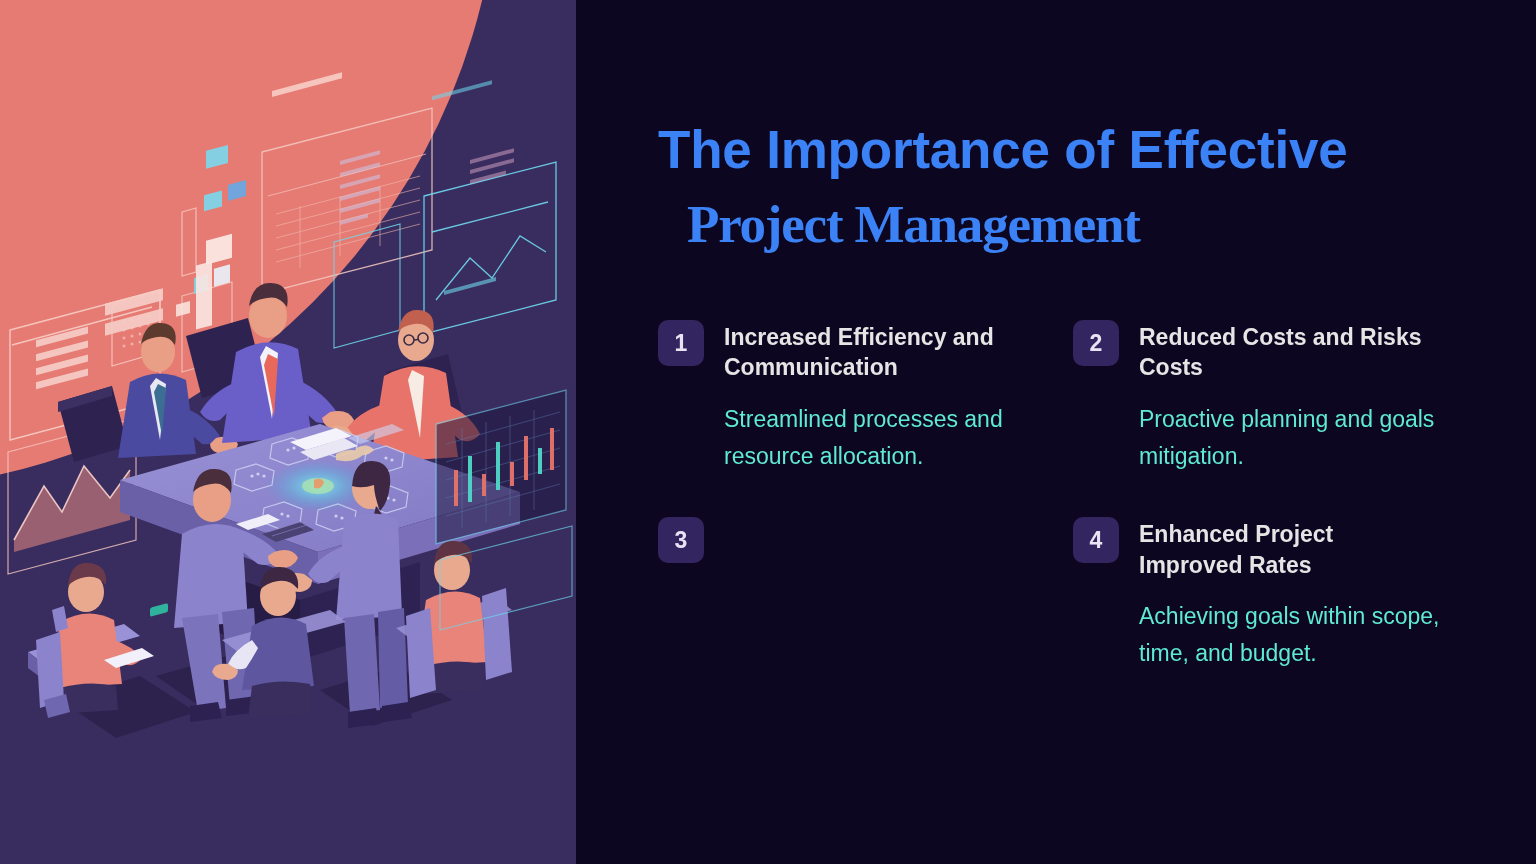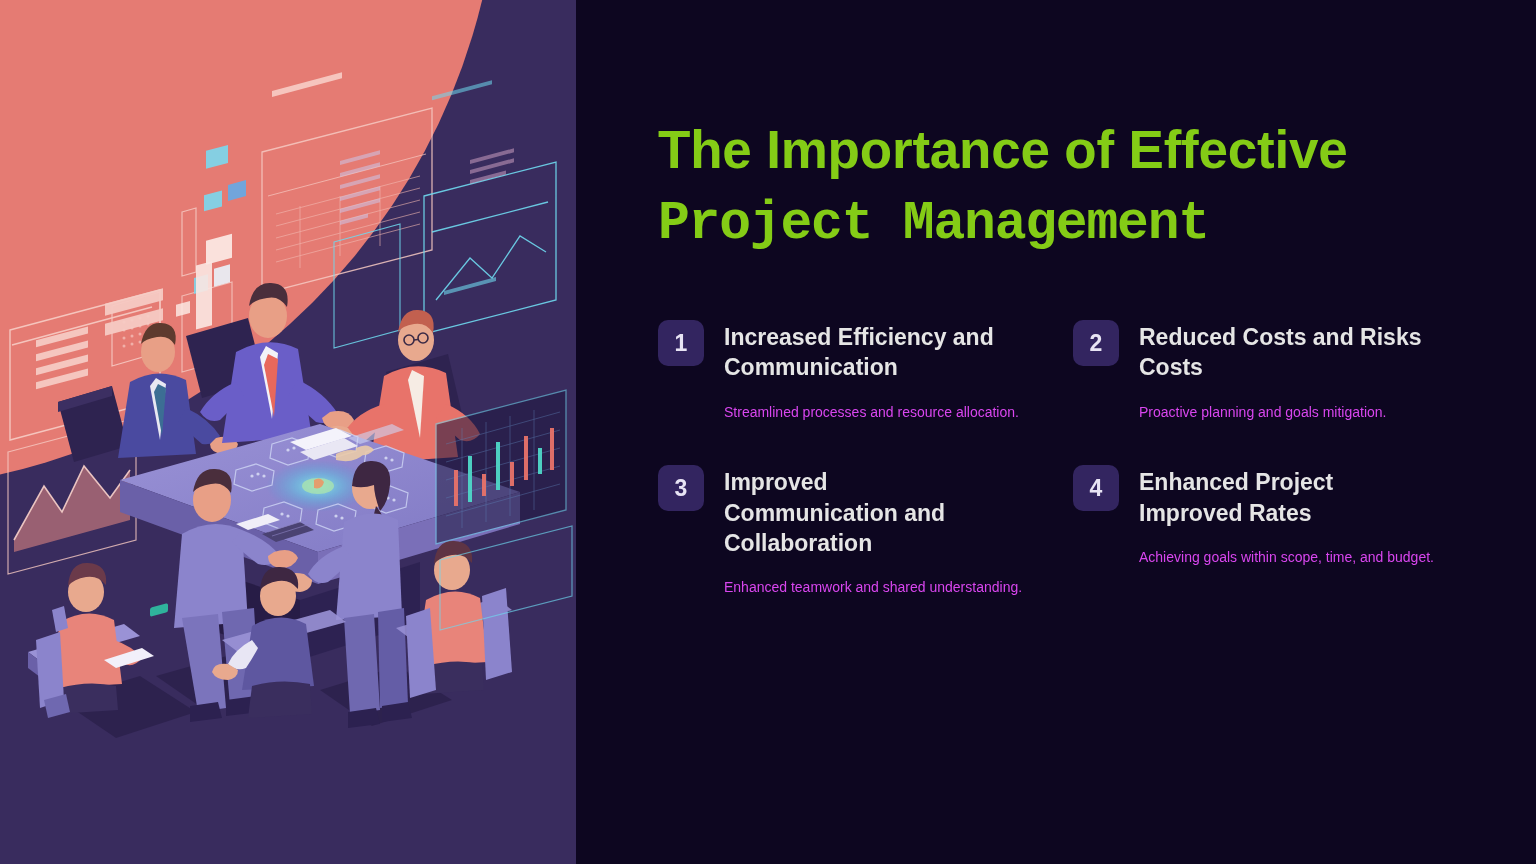--- a/index.html
+++ b/index.html
@@ -7,37 +7,37 @@
   .slide{position:relative;width:1536px;height:864px;background:#0d0620;overflow:hidden;}
 
   
   .illus{position:absolute;left:0;top:0;width:576px;height:864px;overflow:hidden;background:#392c5e;}
   .illus svg{display:block;width:576px;height:864px;}
 
   
   .content{position:absolute;left:576px;top:0;width:960px;height:864px;background:#0d0620;}
 
   .title{position:absolute;left:82px;top:112px;width:800px;
-         color:#84cc16;font-size:53px;line-height:1.42;font-weight:700;
+         color:#3b82f6;font-size:53px;line-height:1.42;font-weight:700;
          letter-spacing:-0.2px;}
   .title .ln1{display:block;font-family:"Liberation Sans",sans-serif;font-stretch:condensed;}
-  .title .ln2{display:block;font-family:Liberation Mono, monospace;
-              font-weight:700;letter-spacing:-1.2px;}
+  .title .ln2{display:block;font-family:Liberation Serif, serif;
+              font-weight:700;letter-spacing:-1.2px;margin-left:29px;}
 
   .grid{position:absolute;left:82px;top:320px;width:830px;}
   .row{display:flex;}
   .cell{width:415px;box-sizing:border-box;padding-right:28px;}
   .cell.r{padding-left:0px;}
   .item{display:flex;align-items:flex-start;}
   .badge{width:46px;height:46px;min-width:46px;border-radius:10px;background:#332560;
          color:#e8e4f4;font-size:23px;font-weight:700;display:flex;align-items:center;
          justify-content:center;margin-right:20px;line-height:1;}
   .txt{padding-top:2px;}
   .h{color:#e5e5e5;font-size:23px;font-weight:700;line-height:1.32;margin:0;}
-  .p{color:#d946ef;font-size:14px;line-height:1.62;margin:18px 0 0 0;font-weight:400;}
+  .p{color:#5eead4;font-size:23px;line-height:1.62;margin:18px 0 0 0;font-weight:400;}
 
   .r2{margin-top:42px;}
 </style>
 </head>
 <body>
 
 <div class="slide">
 
   <div class="illus">
     <svg viewBox="0 0 576 864" xmlns="http://www.w3.org/2000/svg">
@@ -394,28 +394,20 @@
               <p class="p">Proactive planning and goals mitigation.</p>
             </div>
           </div>
         </div>
       </div>
 
       <div class="row r2">
         <div class="cell">
           <div class="item">
             <div class="badge">3</div>
-            <div class="txt">
-              <p class="h">
-                <span>Improved</span><br>
-                <span class="cond">Communication and</span><br>
-                <span>Collaboration</span>
-              </p>
-              <p class="p">Enhanced teamwork and shared understanding.</p>
-            </div>
           </div>
         </div>
 
         <div class="cell r">
           <div class="item">
             <div class="badge">4</div>
             <div class="txt">
               <p class="h">
                 <span>Enhanced Project</span><br>
                 <span>Improved Rates</span>

